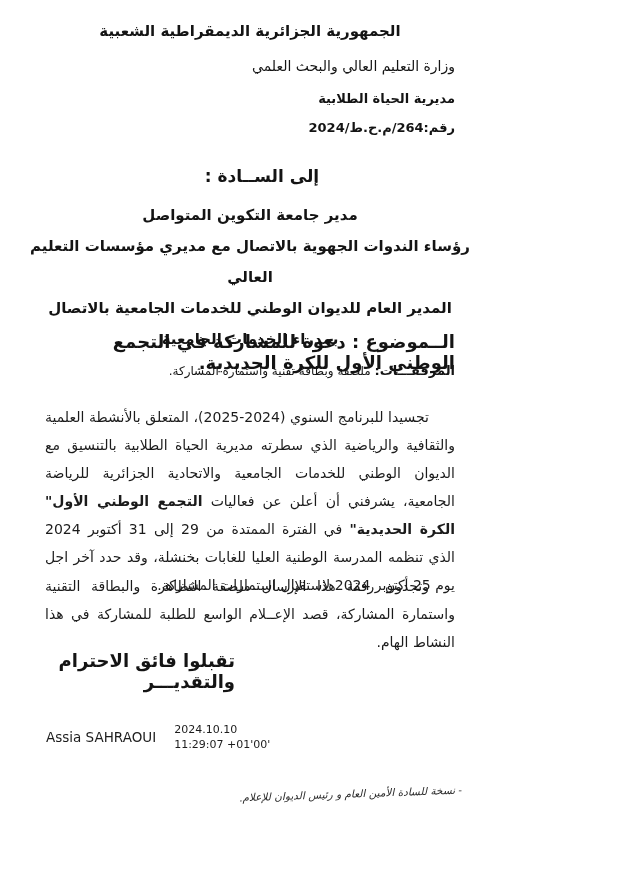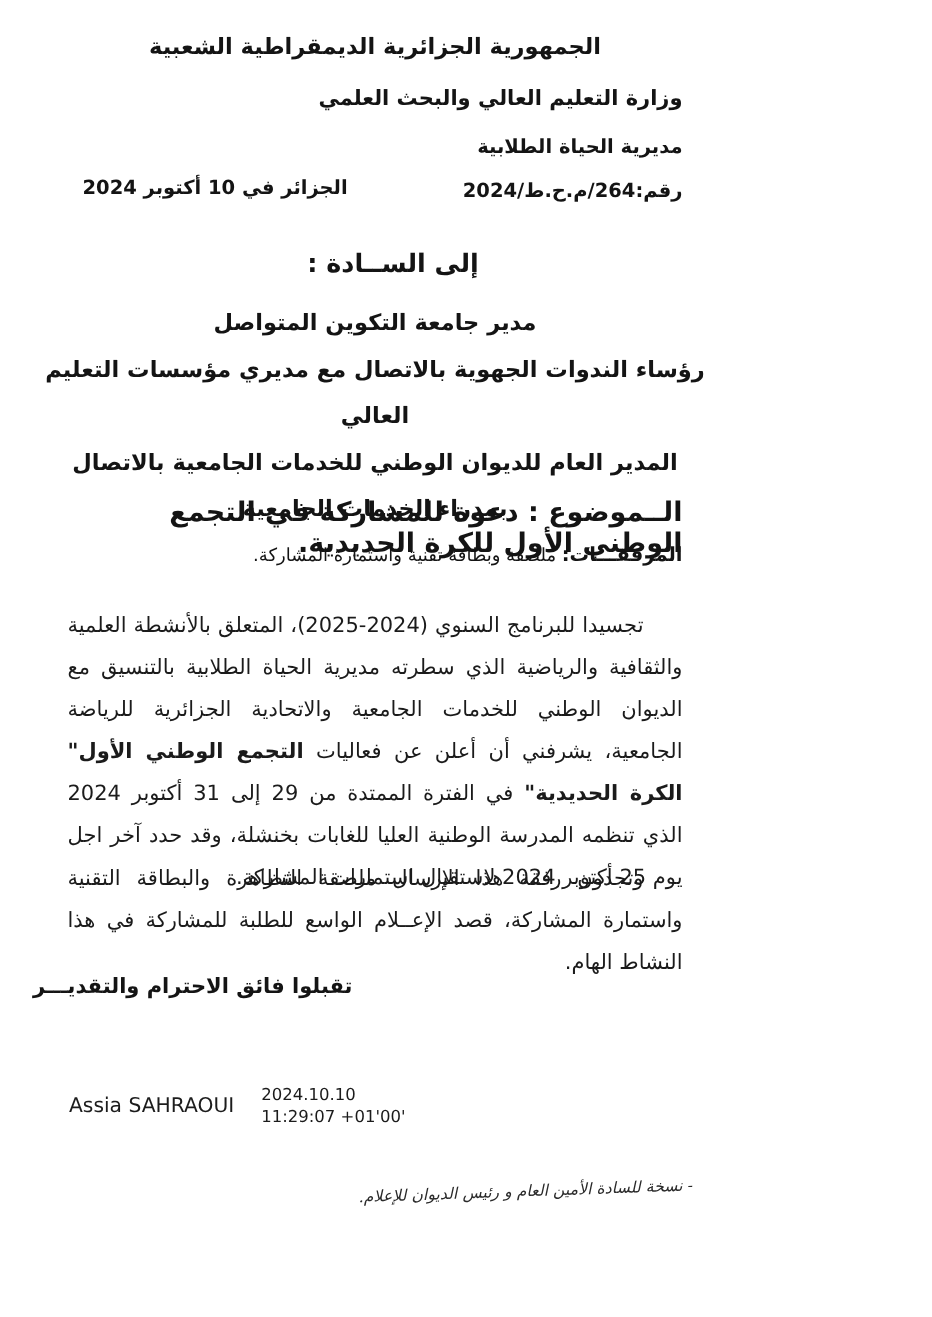--- a/index.html
+++ b/index.html
@@ -14,21 +14,21 @@
   .rtl{direction:rtl;unicode-bidi:embed;}
   .ltr{direction:ltr;}
   .b{font-weight:bold;}
 
   .republic{
     position:absolute;top:22px;left:0;right:0;
     text-align:center;font-weight:bold;font-size:15px;
   }
   .ministry{
     position:absolute;top:58px;right:45px;
-    font-weight:bold;font-size:14px;text-align:right;
+    font-weight:normal;font-size:14px;text-align:right;
   }
   .directorate{
     position:absolute;top:91px;right:45px;
     font-weight:bold;font-size:13px;text-align:right;
   }
   .refnum{
     position:absolute;top:120px;right:45px;
     font-weight:bold;font-size:13px;text-align:center;
   }
   .dateline{
@@ -56,21 +56,21 @@
   .para{
     position:absolute;right:45px;left:45px;
     text-align:justify;font-size:14px;line-height:28px;
     color:#1b1b1b;
   }
   .para .indent{display:inline-block;width:26px;}
   #para1{top:403px;}
   #para2{top:572px;}
   .closing{
     position:absolute;top:650px;right:265px;
-    font-weight:bold;font-size:14px;text-align:right;
+    font-weight:bold;font-size:18px;text-align:right;
   }
   .signature{
     position:absolute;top:722px;left:46px;
     display:flex;align-items:center;gap:18px;
   }
   .sig-name{font-size:13.5px;color:#1c1c1c;white-space:nowrap;}
   .sig-stamp{font-size:11px;line-height:15px;color:#1c1c1c;white-space:nowrap;}
   .footnote{
     position:absolute;top:788px;right:38px;width:250px;
     font-family:"DejaVu Serif",serif;font-style:italic;
@@ -80,21 +80,20 @@
 </style>
 </head>
 <body>
 
 <div class="page">
 
   <div class="republic rtl">الجمهورية الجزائرية الديمقراطية الشعبية</div>
   <div class="ministry rtl">وزارة التعليم العالي والبحث العلمي</div>
   <div class="directorate rtl">مديرية الحياة الطلابية</div>
   <div class="refnum rtl">رقم:264/م.ح.ط/2024</div>
-  <div class="dateline rtl">الجزائر في 10 أكتوبر 2024</div>
 
   <div class="salutation rtl">إلى الســادة :</div>
 
   <div class="addressees rtl">
     <div>مدير جامعة التكوين المتواصل</div>
     <div>رؤساء الندوات الجهوية بالاتصال مع مديري مؤسسات التعليم العالي</div>
     <div>المدير العام للديوان الوطني للخدمات الجامعية بالاتصال بمدراء الخدمات الجامعية</div>
   </div>
 
   <div class="subject rtl">

